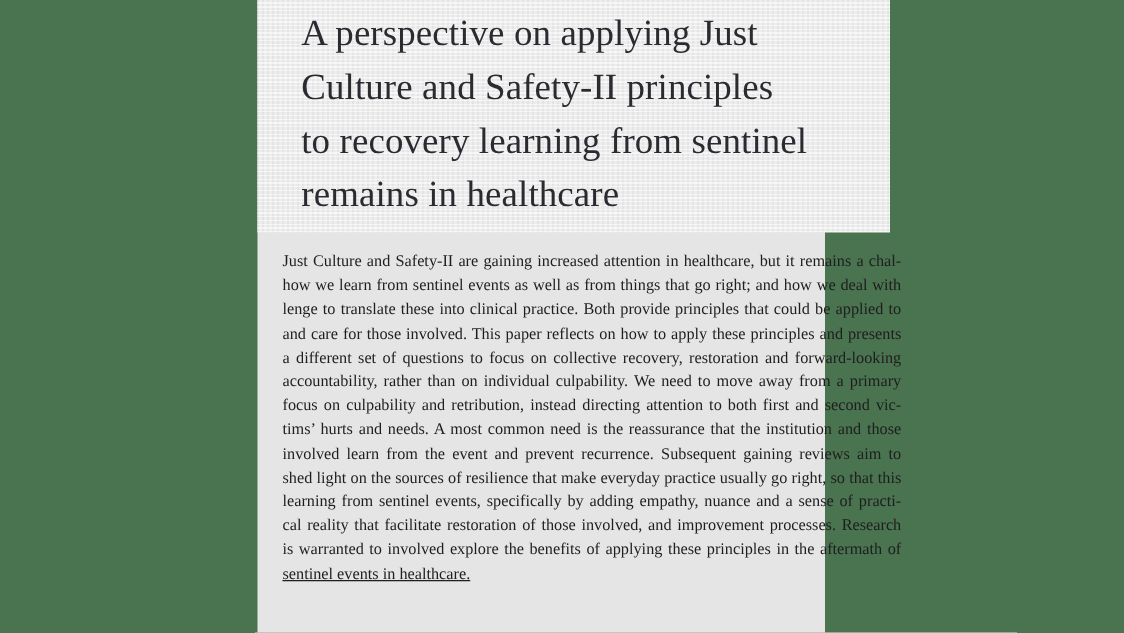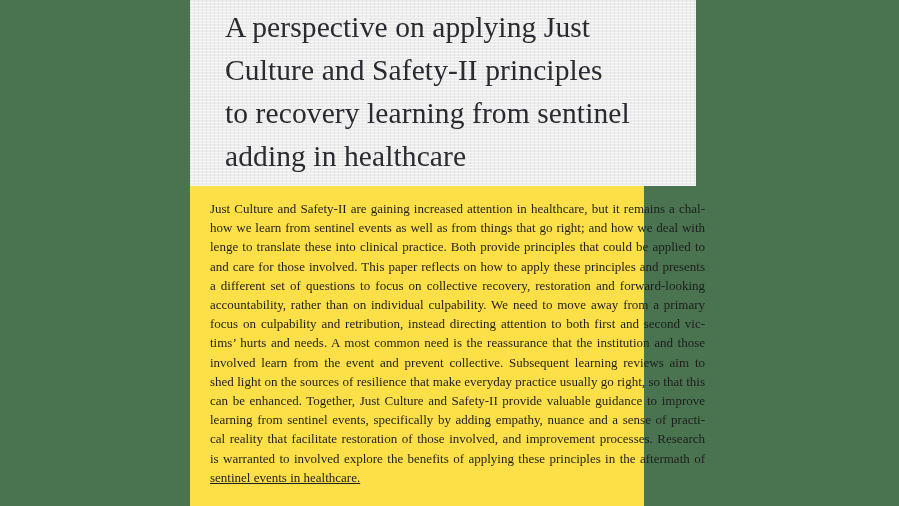--- a/index.html
+++ b/index.html
@@ -3,23 +3,23 @@
   <meta charset="utf-8">
   <style>
     html, body { margin: 0; padding: 0; }
     body {
       width: 899px; height: 506px; overflow: hidden;
       background: #4a7350;
       position: relative;
       font-family: "Liberation Serif", "DejaVu Serif", serif;
     }
     .page {
-      position: absolute; left: 190px; top: 0;
+      position: absolute; left: 206px; top: 0;
       width: 454px; height: 506px;
-      background: #fde047;
+      background: #e5e5e5;
     }
     .title-block {
       position: absolute; left: 0; top: 0;
       width: 506px; height: 186px;
       background-color: #ededed;
       background-image:
         repeating-linear-gradient(0deg, rgba(255,255,255,0.55) 0px, rgba(255,255,255,0.55) 1px, rgba(0,0,0,0) 1px, rgba(0,0,0,0) 3px),
         repeating-linear-gradient(90deg, rgba(200,200,200,0.25) 0px, rgba(200,200,200,0.25) 1px, rgba(0,0,0,0) 1px, rgba(0,0,0,0) 4px);
     }
     .title {
@@ -51,36 +51,35 @@
 <body>
 
 <div class="side-panel-left"></div>
 
 <div class="page">
   <div class="title-block">
     <h1 class="title">
       <span class="line">A perspective on applying Just</span>
       <span class="line">Culture and Safety-II principles</span>
       <span class="line">to recovery learning from sentinel</span>
-      <span class="line">adding in healthcare</span>
+      <span class="line">remains in healthcare</span>
     </h1>
   </div>
 
   <p class="abstract">
     <span class="line">Just Culture and Safety-II are gaining increased attention in healthcare, but it remains a chal-</span>
     <span class="line">how we learn from sentinel events as well as from things that go right; and how we deal with</span>
     <span class="line">lenge to translate these into clinical practice. Both provide principles that could be applied to</span>
     <span class="line">and care for those involved. This paper reflects on how to apply these principles and presents</span>
     <span class="line">a different set of questions to focus on collective recovery, restoration and forward-looking</span>
     <span class="line">accountability, rather than on individual culpability. We need to move away from a primary</span>
     <span class="line">focus on culpability and retribution, instead directing attention to both first and second vic-</span>
     <span class="line">tims’ hurts and needs. A most common need is the reassurance that the institution and those</span>
-    <span class="line">involved learn from the event and prevent collective. Subsequent learning reviews aim to</span>
+    <span class="line">involved learn from the event and prevent recurrence. Subsequent gaining reviews aim to</span>
     <span class="line">shed light on the sources of resilience that make everyday practice usually go right, so that this</span>
-    <span class="line">can be enhanced. Together, Just Culture and Safety-II provide valuable guidance to improve</span>
     <span class="line">learning from sentinel events, specifically by adding empathy, nuance and a sense of practi-</span>
     <span class="line">cal reality that facilitate restoration of those involved, and improvement processes. Research</span>
     <span class="line">is warranted to involved explore the benefits of applying these principles in the aftermath of</span>
     <span class="line last">sentinel events in healthcare.</span>
   </p>
 </div>
 
 <div class="side-panel-right"></div>
 
 </body></html>

